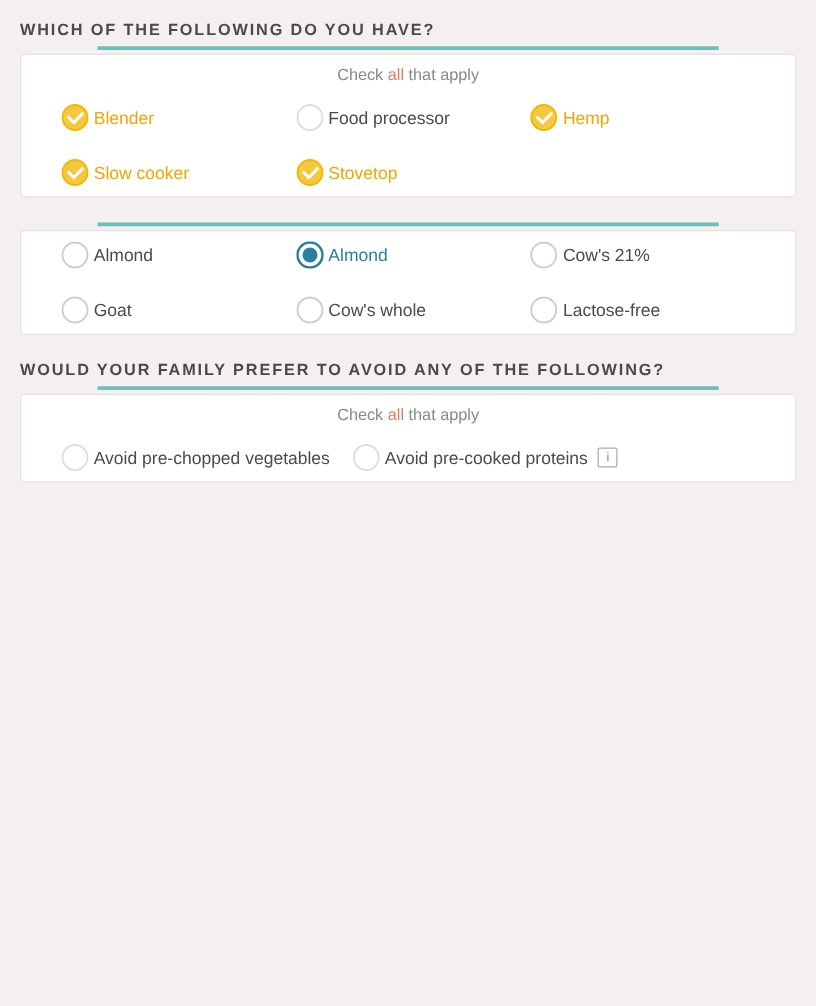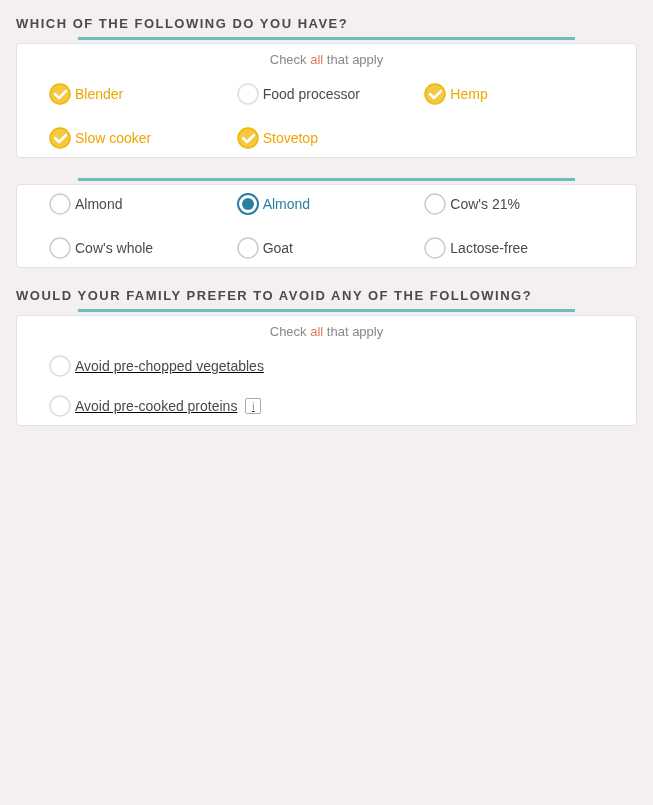--- a/index.html
+++ b/index.html
@@ -92,23 +92,22 @@
 
     
     .radio-icon {
       width: 22px;
       height: 22px;
       flex-shrink: 0;
     }
 
     .avoid-list {
       display: flex;
-      flex-direction: column;
+      flex-direction: row;
       gap: 18px;
-      text-decoration: underline;
     }
 
     .info-icon {
       display: inline-flex;
       align-items: center;
       justify-content: center;
       width: 16px;
       height: 16px;
       border: 1px solid #aaa;
       border-radius: 2px;
@@ -192,27 +191,27 @@
         <div class="option-item">
           <span class="radio-icon"><svg width="22" height="22" viewBox="0 0 22 22">
         <circle cx="11" cy="11" r="10" fill="none" stroke="#ccc" stroke-width="1.5"></circle>
       </svg></span>
           <span class="option-label">Cow's 21%</span>
         </div>
         <div class="option-item">
           <span class="radio-icon"><svg width="22" height="22" viewBox="0 0 22 22">
         <circle cx="11" cy="11" r="10" fill="none" stroke="#ccc" stroke-width="1.5"></circle>
       </svg></span>
+          <span class="option-label">Goat</span>
+        </div>
+        <div class="option-item">
+          <span class="radio-icon"><svg width="22" height="22" viewBox="0 0 22 22">
+        <circle cx="11" cy="11" r="10" fill="none" stroke="#ccc" stroke-width="1.5"></circle>
+      </svg></span>
           <span class="option-label">Cow's whole</span>
-        </div>
-        <div class="option-item">
-          <span class="radio-icon"><svg width="22" height="22" viewBox="0 0 22 22">
-        <circle cx="11" cy="11" r="10" fill="none" stroke="#ccc" stroke-width="1.5"></circle>
-      </svg></span>
-          <span class="option-label">Goat</span>
         </div>
         <div class="option-item">
           <span class="radio-icon"><svg width="22" height="22" viewBox="0 0 22 22">
         <circle cx="11" cy="11" r="10" fill="none" stroke="#ccc" stroke-width="1.5"></circle>
       </svg></span>
           <span class="option-label">Lactose-free</span>
         </div>
       </div>
   </div>
 </div>

